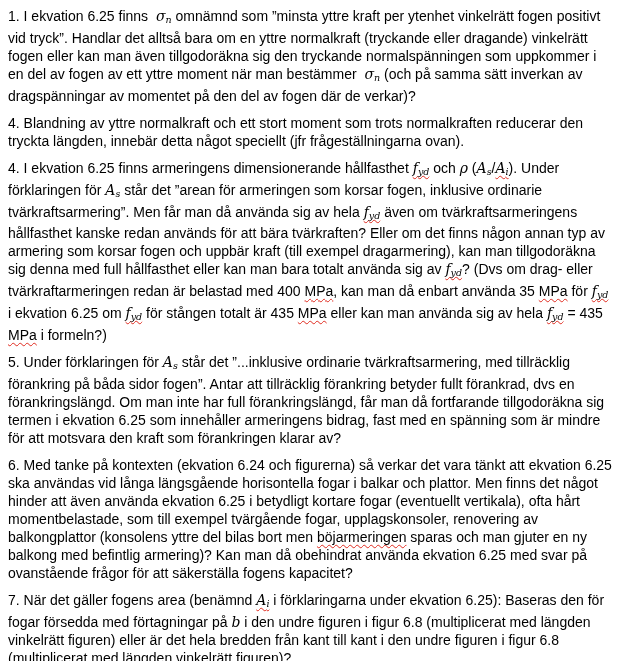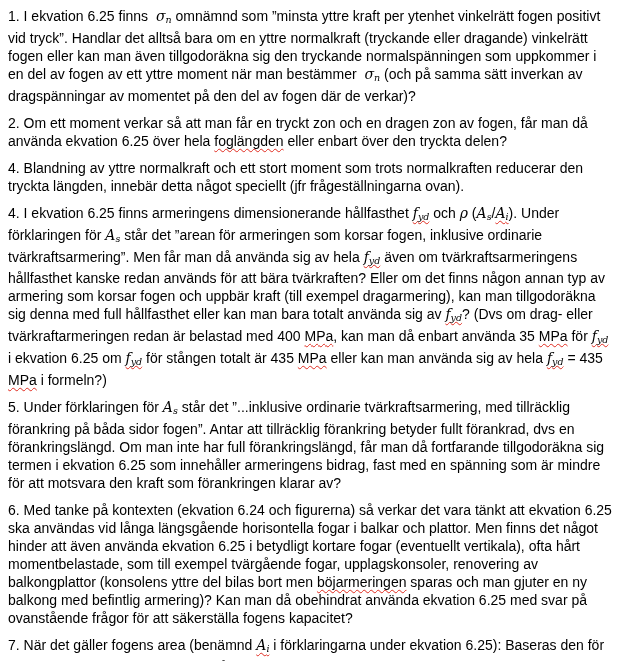--- a/index.html
+++ b/index.html
@@ -40,20 +40,19 @@
     text-underline-offset: 2px;
     text-decoration-skip-ink: none;
   }
 </style>
 </head>
 <body>
 
 <div class="page">
   <div>
       <p class="para"><span>1. I ekvation 6.25 finns  </span><span class="math">σ<span class="subs">n</span></span><span> omnämnd som ”minsta yttre kraft per ytenhet vinkelrätt fogen positivt vid tryck”. Handlar det alltså bara om en yttre normalkraft (tryckande eller dragande) vinkelrätt fogen eller kan man även tillgodoräkna sig den tryckande normalspänningen som uppkommer i en del av fogen av ett yttre moment när man bestämmer  </span><span class="math">σ<span class="subs">n</span></span><span> (och på samma sätt inverkan av dragspänningar av momentet på den del av fogen där de verkar)?</span></p>
-      <p class="para"><span>2. Om ett moment verkar så att man får en tryckt zon och en dragen zon av fogen, får man då använda ekvation 6.25 över hela </span><span class="sq">foglängden</span><span> eller enbart över den tryckta delen?</span></p>
       <p class="para"><span>4. Blandning av yttre normalkraft och ett stort moment som trots normalkraften reducerar den tryckta längden, innebär detta något speciellt (jfr frågeställningarna ovan).</span></p>
       <p class="para"><span>4. I ekvation 6.25 finns armeringens dimensionerande hållfasthet </span><span class="math sq">f<span class="subs">yd</span></span><span> och </span><span class="math">ρ</span><span> (</span><span class="math">A<span class="subs">s</span></span><span>/</span><span class="math sq">A<span class="subs">i</span></span><span>). Under förklaringen för </span><span class="math">A<span class="subs">s</span></span><span> står det ”arean för armeringen som korsar fogen, inklusive ordinarie tvärkraftsarmering”. Men får man då använda sig av hela </span><span class="math sq">f<span class="subs">yd</span></span><span> även om tvärkraftsarmeringens hållfasthet kanske redan används för att bära tvärkraften? Eller om det finns någon annan typ av armering som korsar fogen och uppbär kraft (till exempel dragarmering), kan man tillgodoräkna sig denna med full hållfasthet eller kan man bara totalt använda sig av </span><span class="math sq">f<span class="subs">yd</span></span><span>? (Dvs om drag- eller tvärkraftarmeringen redan är belastad med 400 </span><span class="sq">MPa</span><span>, kan man då enbart använda 35 </span><span class="sq">MPa</span><span> för </span><span class="math sq">f<span class="subs">yd</span></span><span> i ekvation 6.25 om </span><span class="math sq">f<span class="subs">yd</span></span><span> för stången totalt är 435 </span><span class="sq">MPa</span><span> eller kan man använda sig av hela </span><span class="math sq">f<span class="subs">yd</span></span><span> = 435 </span><span class="sq">MPa</span><span> i formeln?)</span></p>
       <p class="para"><span>5. Under förklaringen för </span><span class="math">A<span class="subs">s</span></span><span> står det ”...inklusive ordinarie tvärkraftsarmering, med tillräcklig förankring på båda sidor fogen”. Antar att tillräcklig förankring betyder fullt förankrad, dvs en förankringslängd. Om man inte har full förankringslängd, får man då fortfarande tillgodoräkna sig termen i ekvation 6.25 som innehåller armeringens bidrag, fast med en spänning som är mindre för att motsvara den kraft som förankringen klarar av?</span></p>
       <p class="para"><span>6. Med tanke på kontexten (ekvation 6.24 och figurerna) så verkar det vara tänkt att ekvation 6.25 ska användas vid långa längsgående horisontella fogar i balkar och plattor. Men finns det något hinder att även använda ekvation 6.25 i betydligt kortare fogar (eventuellt vertikala), ofta hårt momentbelastade, som till exempel tvärgående fogar, upplagskonsoler, renovering av balkongplattor (konsolens yttre del bilas bort men </span><span class="sq">böjarmeringen</span><span> sparas och man gjuter en ny balkong med befintlig armering)? Kan man då obehindrat använda ekvation 6.25 med svar på ovanstående frågor för att säkerställa fogens kapacitet?</span></p>
       <p class="para"><span>7. När det gäller fogens area (benämnd </span><span class="math sq">A<span class="subs">i</span></span><span> i förklaringarna under ekvation 6.25): Baseras den för fogar försedda med förtagningar på </span><span class="math">b</span><span> i den undre figuren i figur 6.8 (multiplicerat med längden vinkelrätt figuren) eller är det hela bredden från kant till kant i den undre figuren i figur 6.8 (multiplicerat med längden vinkelrätt figuren)?</span></p>
     </div>
 </div>
 
 </body></html>

